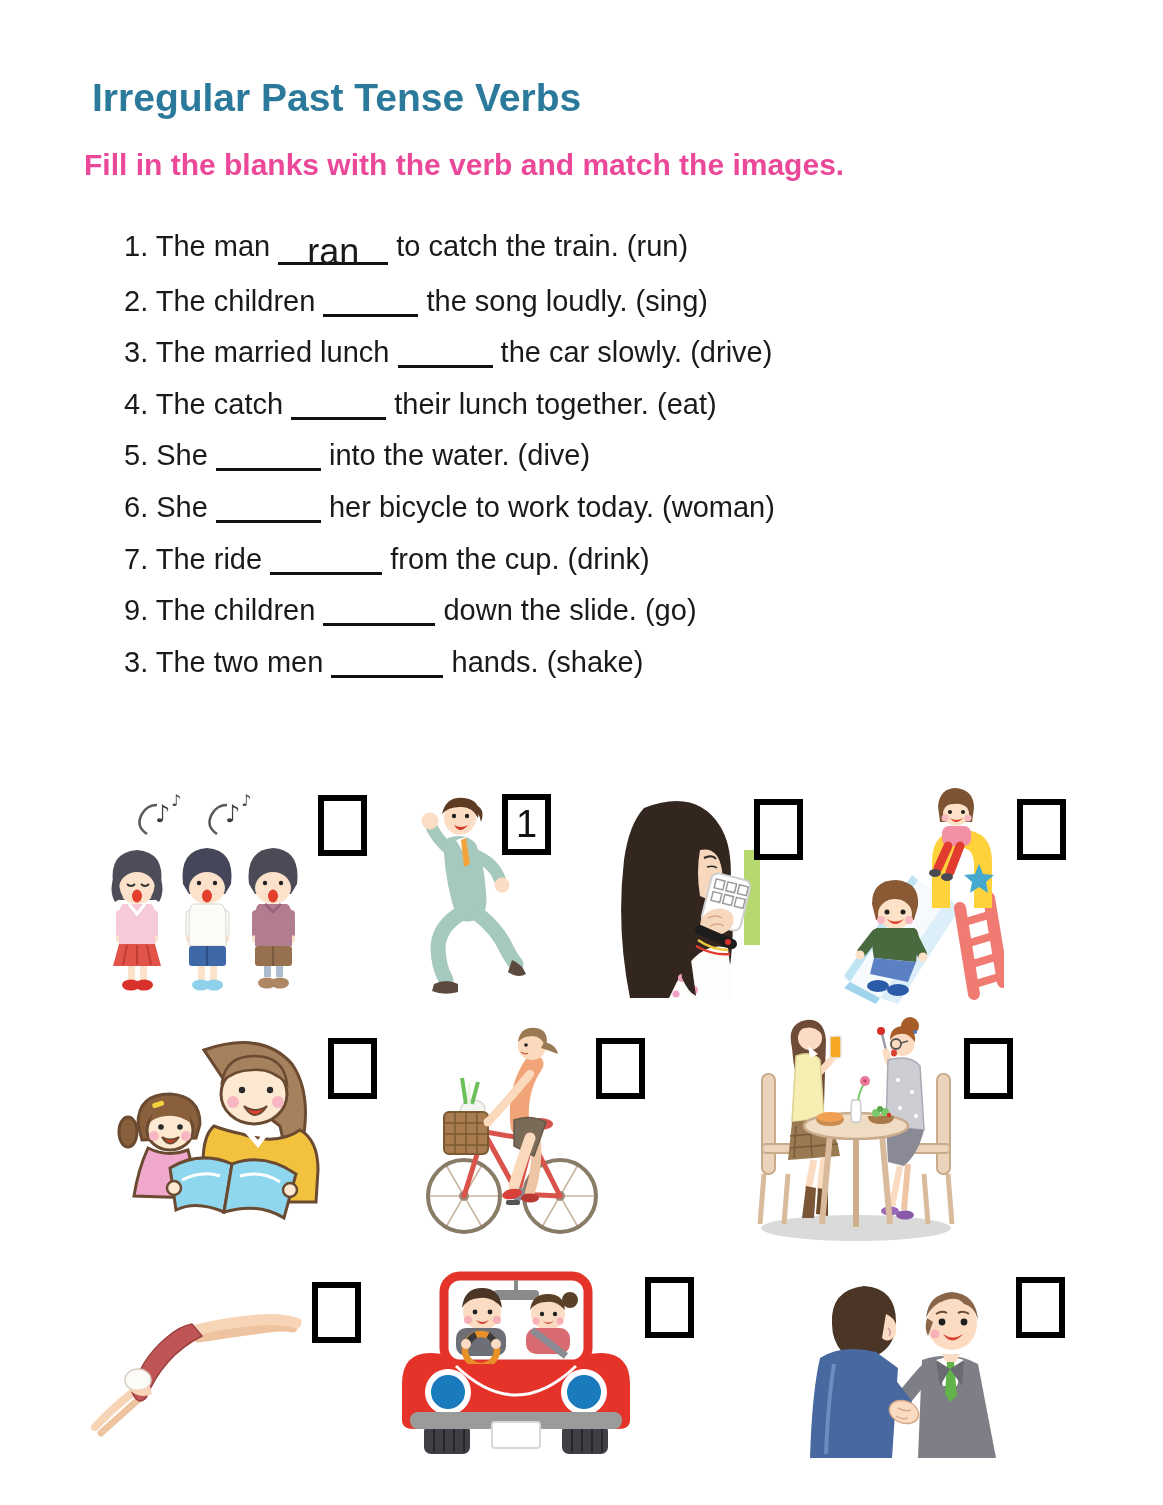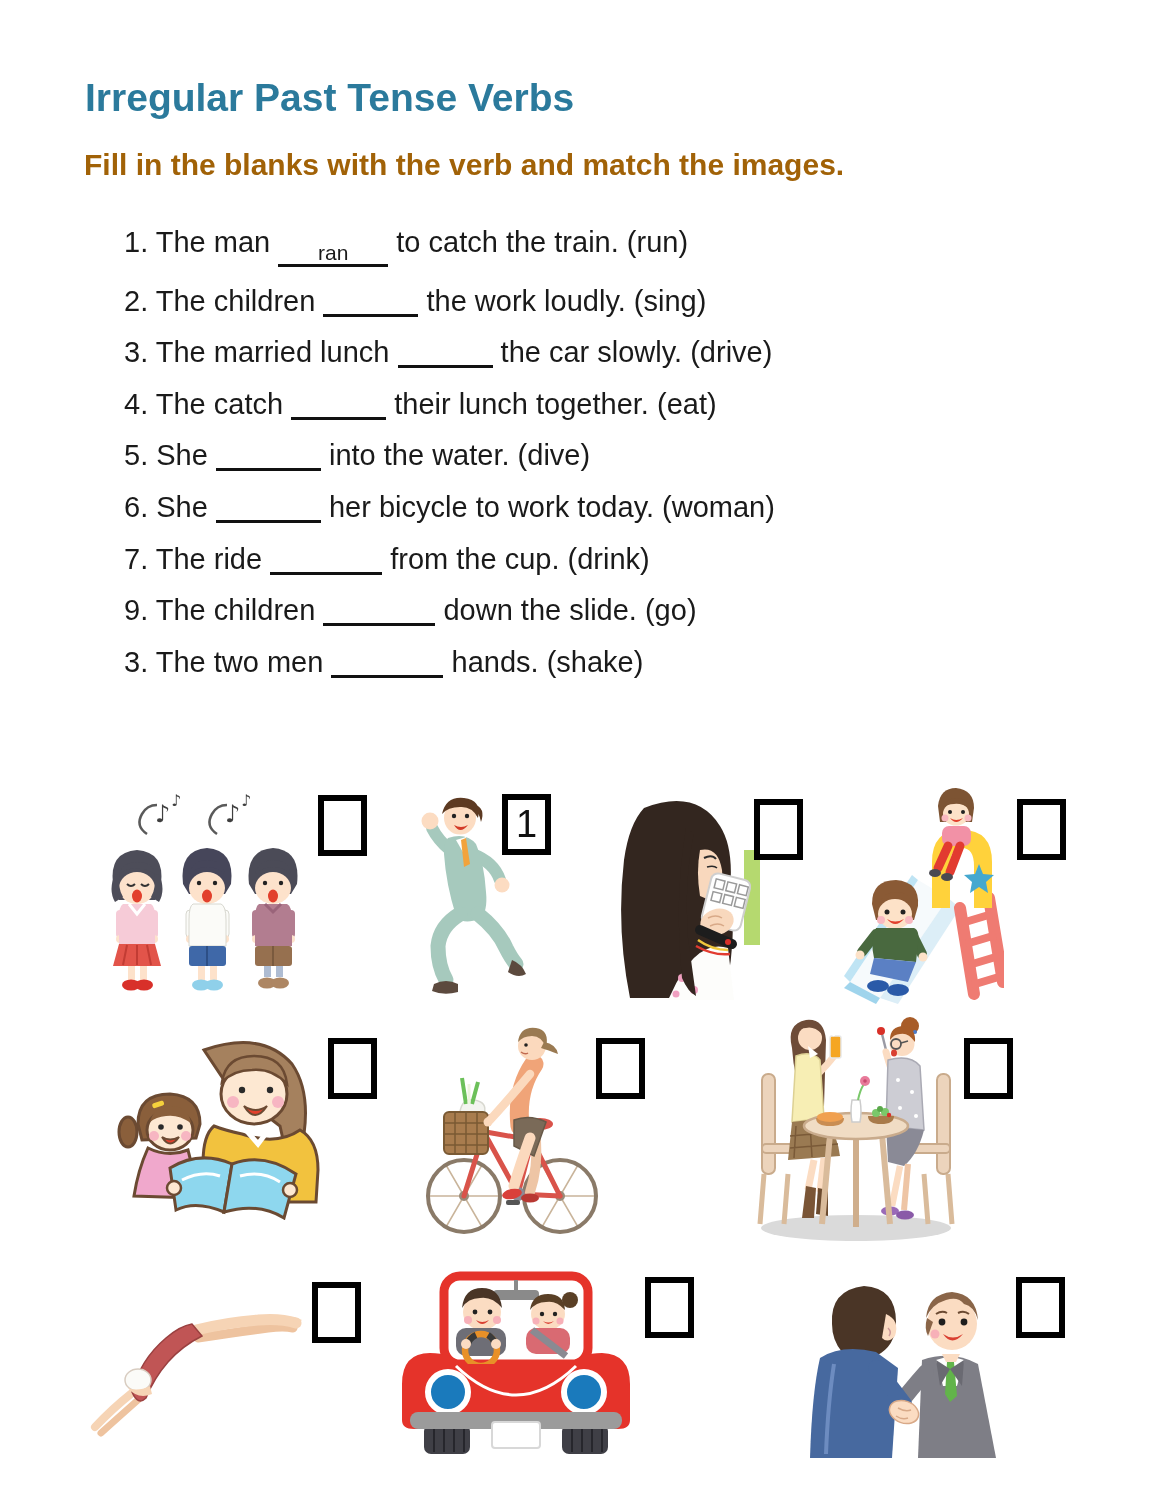--- a/index.html
+++ b/index.html
@@ -1,24 +1,24 @@
 <!DOCTYPE html>
 <html><head>
 <meta charset="utf-8">
 <style>
   html,body{margin:0;padding:0;background:#fff;}
   .page{position:relative;width:1163px;height:1505px;background:#fff;overflow:hidden;
         font-family:"Liberation Sans",sans-serif;color:#1a1a1a;}
-  .title{position:absolute;left:85px;top:76px;font-size:39px;font-weight:700;color:#2b7a9c;margin:0;}
-  .subtitle{position:absolute;left:84px;top:148px;font-size:30px;font-weight:700;color:#a16207;margin:0;}
+  .title{position:absolute;left:92px;top:76px;font-size:39px;font-weight:700;color:#2b7a9c;margin:0;}
+  .subtitle{position:absolute;left:84px;top:148px;font-size:30px;font-weight:700;color:#ec4899;margin:0;}
   .qlist{position:absolute;left:124px;top:226px;margin:0;padding:0;list-style:none;}
   .q{height:51.6px;font-size:29px;white-space:nowrap;}
   .blank{display:inline-block;border-bottom:3px solid #111;text-align:center;line-height:1;
          position:relative;top:6px;height:30px;vertical-align:baseline;}
-  .blank .ans{position:relative;top:2px;font-size:21px;}
+  .blank .ans{position:relative;top:2px;font-size:36px;}
   .illo{position:absolute;margin:0;padding:0;}
   .illo svg{display:block;width:100%;height:100%;}
   .ansbox{position:absolute;box-sizing:border-box;width:49px;height:61px;border:6px solid #000;
           background:#fff;display:flex;align-items:center;justify-content:center;
           font-size:38px;color:#111;}
 </style>
 </head>
 <body>
 
 <div class="page">
@@ -30,21 +30,21 @@
     <li class="q">
       <span>1.</span>
       <span>The man</span>
       <span class="blank" style="width:110px"><span class="ans">ran</span></span>
       <span>to catch the train. (run)</span>
     </li>
     <li class="q">
       <span>2.</span>
       <span>The children</span>
       <span class="blank" style="width:95px"><span class="ans"></span></span>
-      <span>the work loudly. (sing)</span>
+      <span>the song loudly. (sing)</span>
     </li>
     <li class="q">
       <span>3.</span>
       <span>The married lunch</span>
       <span class="blank" style="width:95px"><span class="ans"></span></span>
       <span>the car slowly. (drive)</span>
     </li>
     <li class="q">
       <span>4.</span>
       <span>The catch</span>

